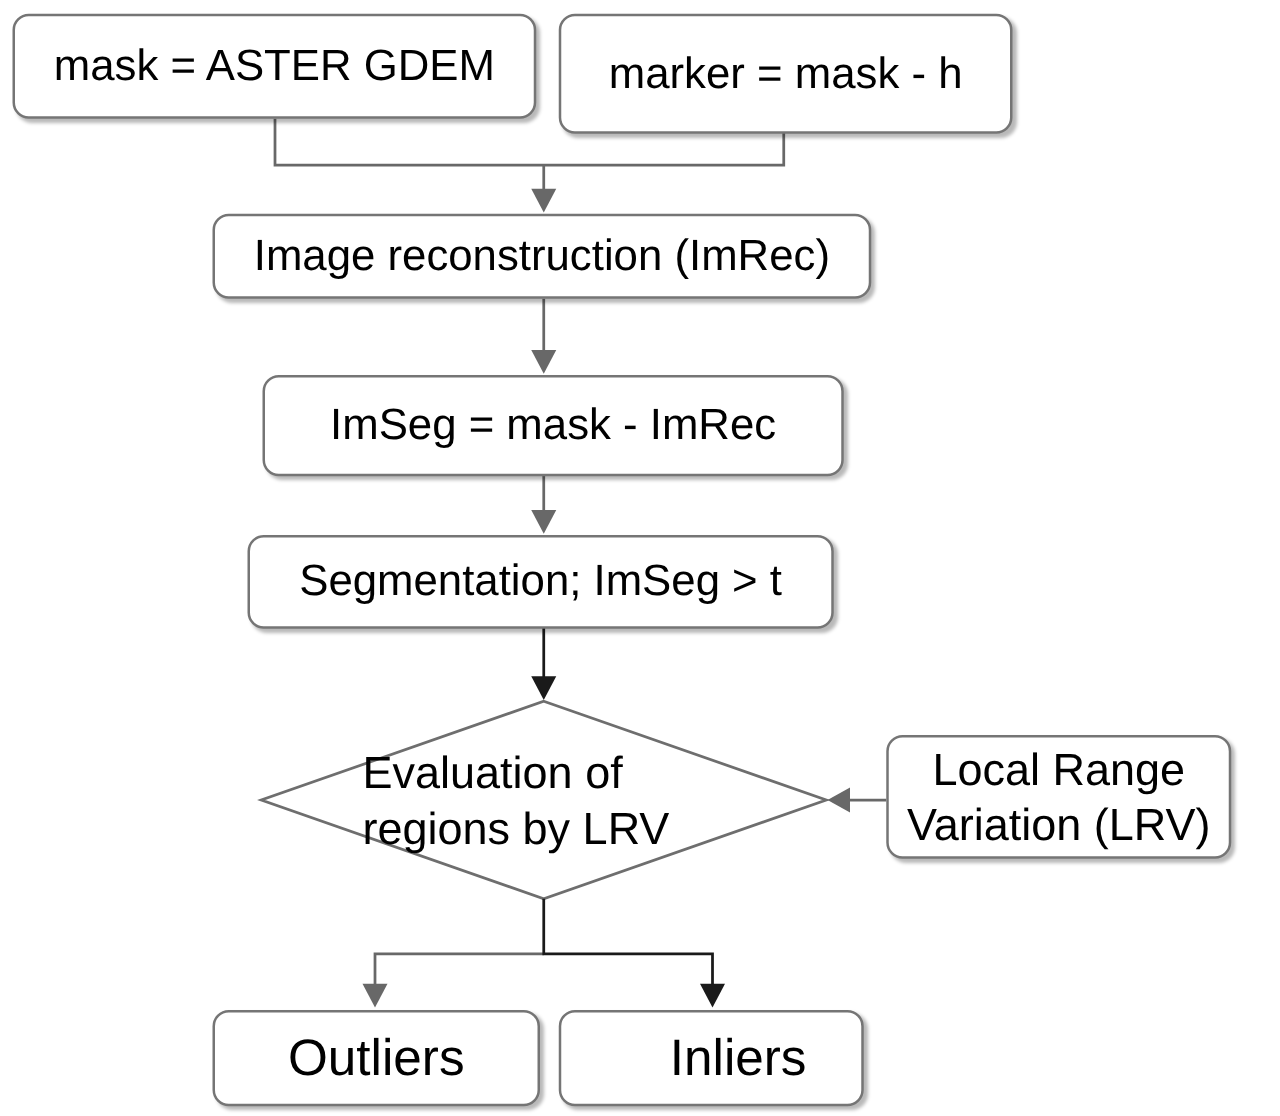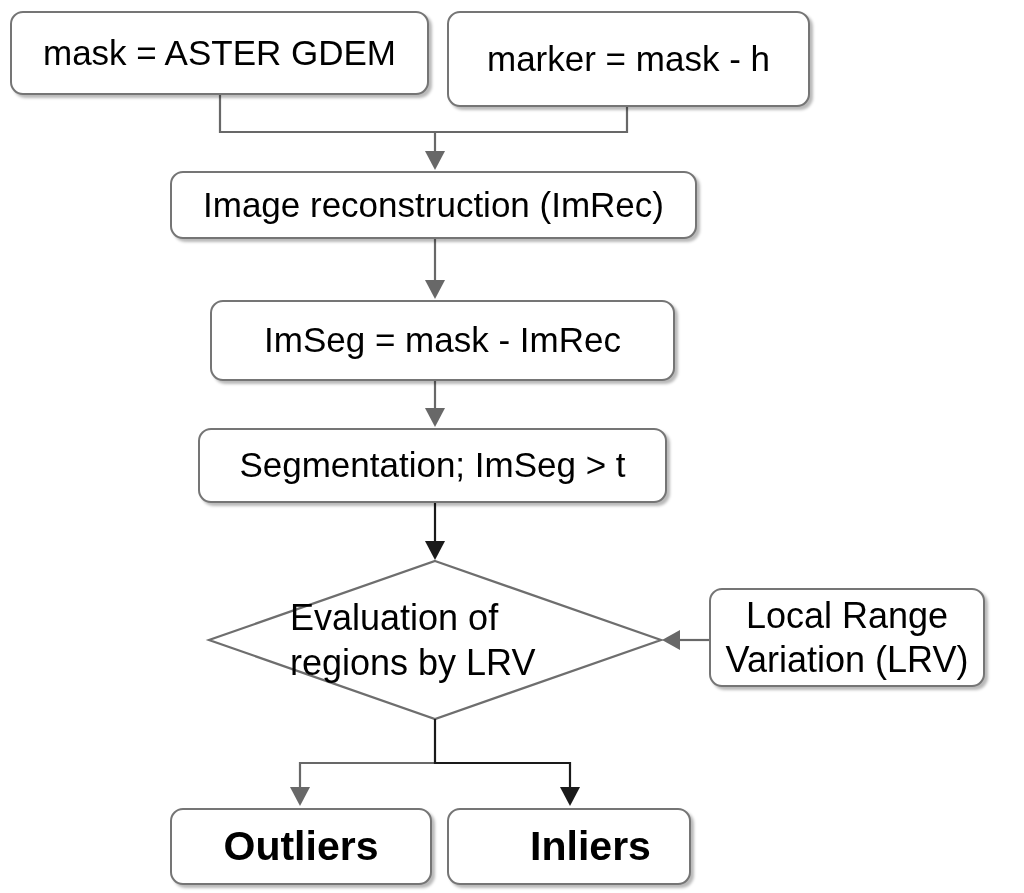--- a/index.html
+++ b/index.html
@@ -41,21 +41,21 @@
     box-shadow: 3px 3px 3px rgba(0,0,0,0.28);
     display: flex;
     align-items: center;
     justify-content: center;
     text-align: center;
     font-size: 35px;
     line-height: 1.22;
     white-space: nowrap;
   }
   .node.wrap { white-space: normal; }
-  .node.size-lg { font-size: 41px; font-weight: bold; }
+  .node.size-lg { font-size: 41px; }
   .diamond-label {
     position: absolute;
     display: flex;
     align-items: center;
     justify-content: center;
     text-align: left;
     font-size: 36px;
     line-height: 1.25;
     white-space: normal;
   }

